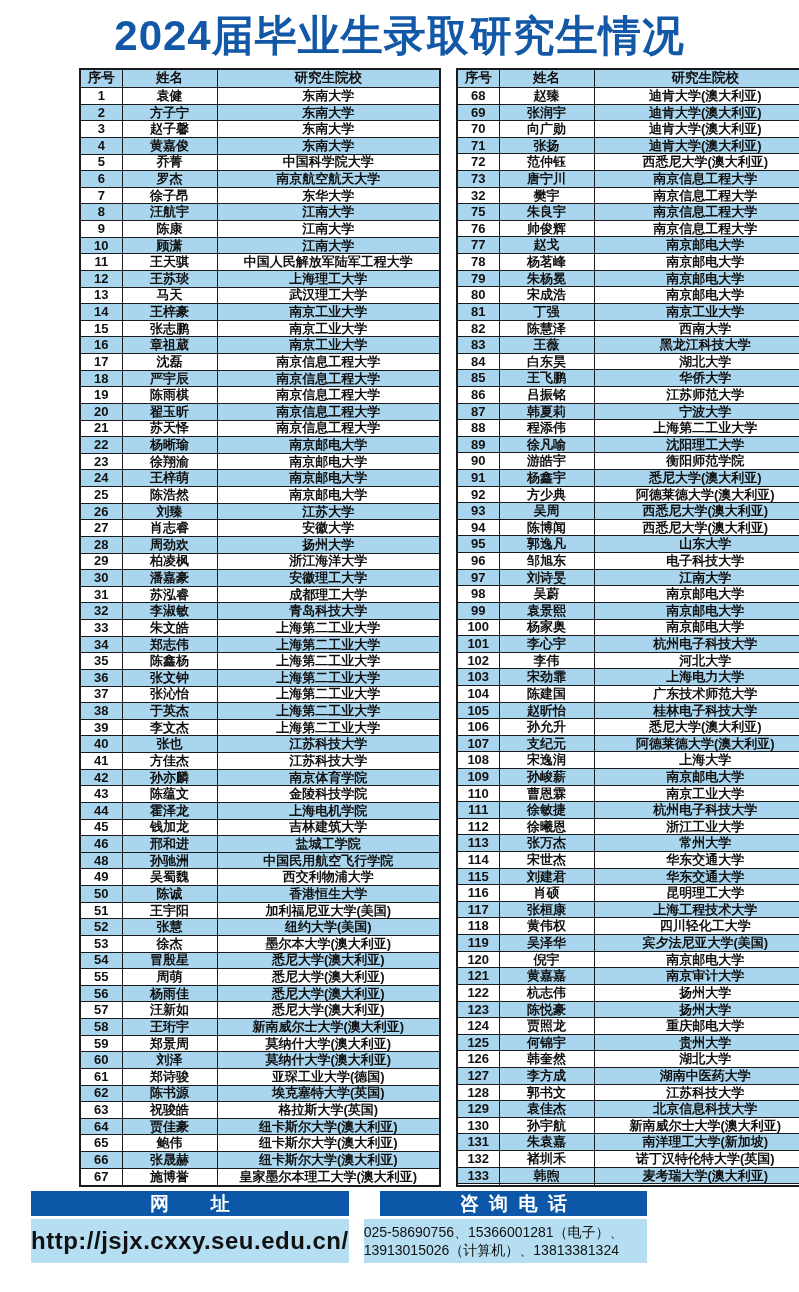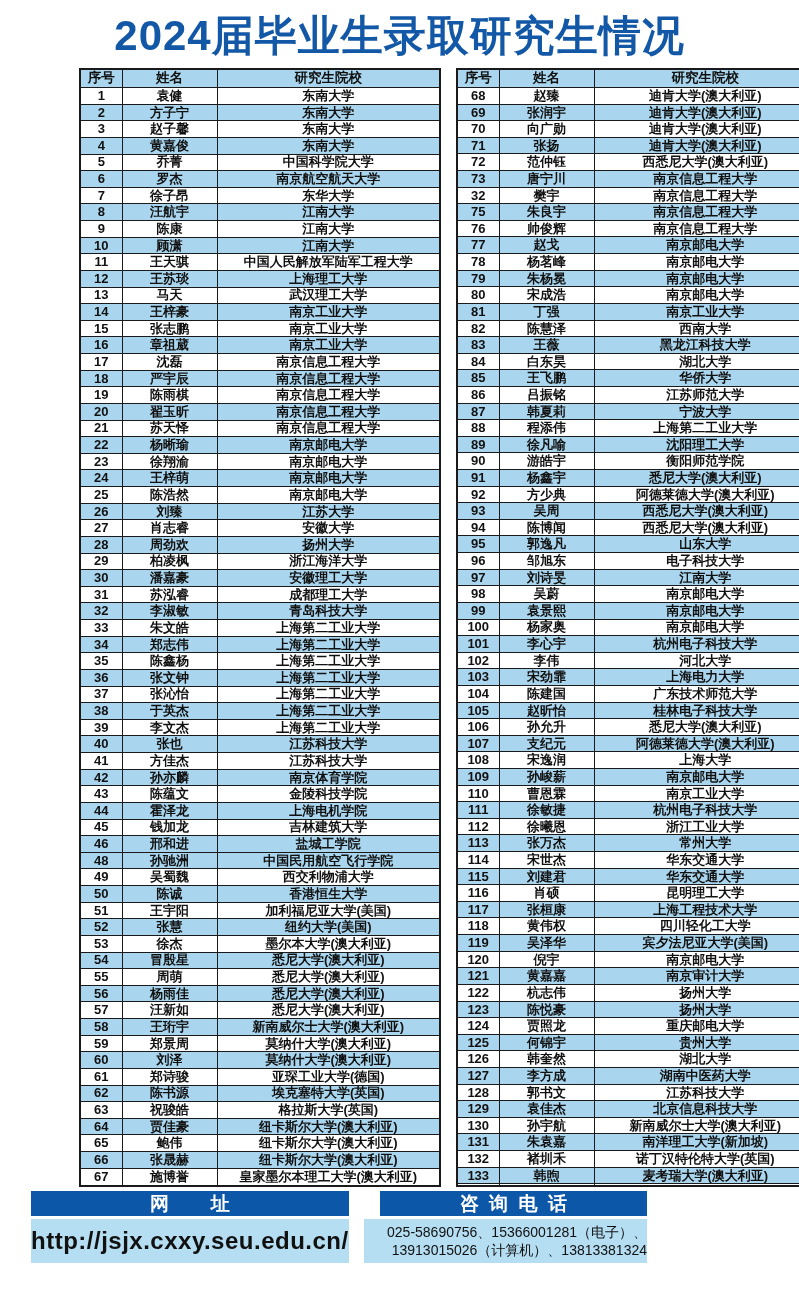--- a/index.html
+++ b/index.html
@@ -80,21 +80,21 @@
     text-align: center;
   }
   .footer-bar.net { letter-spacing: 2.2em; text-indent: 2.2em; }
   .footer-bar.tel { letter-spacing: 0.55em; text-indent: 0.55em; margin-left: 16px; }
   .footer-content {
     margin-top: 3px;
     background: #B5DEF2;
     height: 44px;
     display: flex;
     flex-direction: column;
-    align-items: flex-end;
+    align-items: flex-start;
     justify-content: center;
     color: #111111;
   }
   .footer-content .url {
     font-size: 24px;
     font-weight: bold;
     letter-spacing: 0.5px;
   }
   .footer-content .tel-line {
     font-size: 14px;

